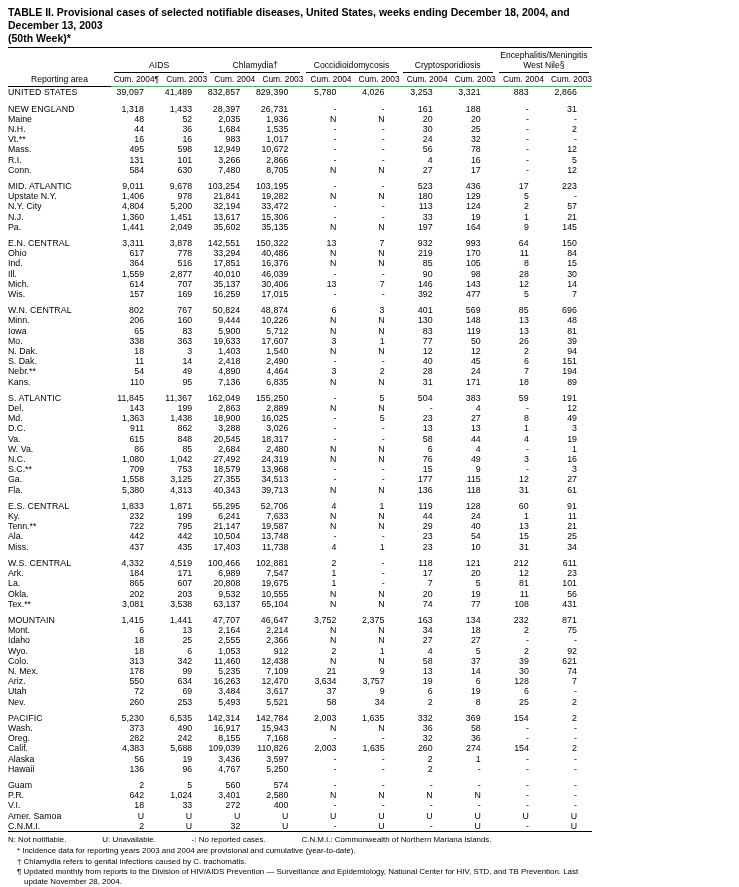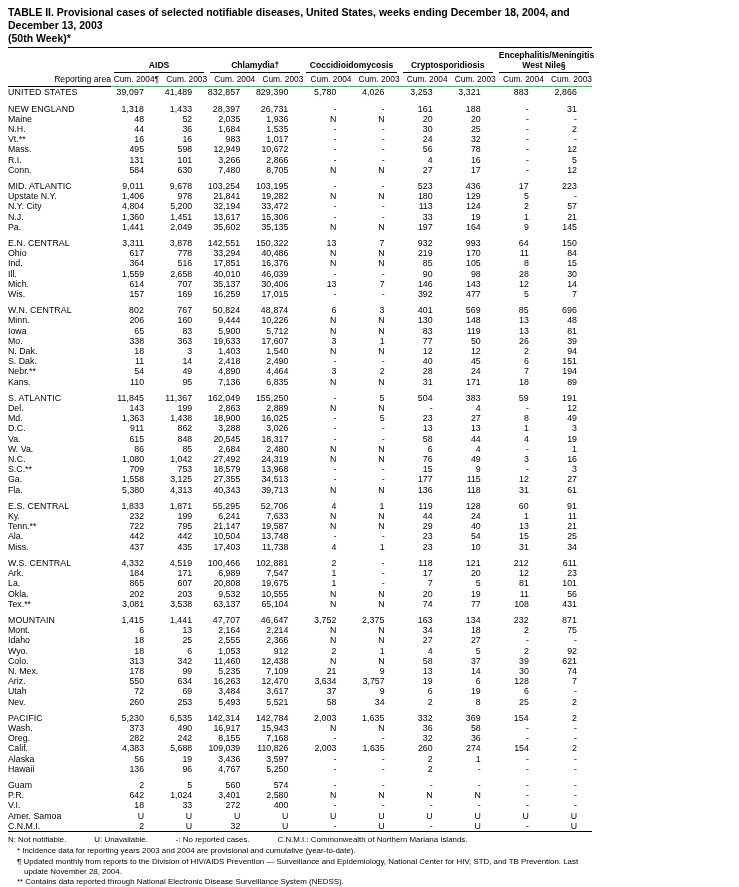--- a/index.html
+++ b/index.html
@@ -10,39 +10,39 @@
   }
   .title { font-size: 10.5px; font-weight: bold; line-height: 1.25; }
   .title .t2 { margin-bottom: 2px; }
   table.diseases {
     width: 100%; border-collapse: collapse; table-layout: fixed;
     border-top: 1px solid #000; border-bottom: 1px solid #000;
   }
   col.c-area { width: 103px; }
   thead th { font-weight: normal; padding: 0; vertical-align: bottom; }
   th.area-head {
-    text-align: right; font-size: 8.6px; padding: 0 0 2px 0;
+    text-align: center; font-size: 8.6px; padding: 0 0 2px 0;
     border-bottom: 1px solid #000;
   }
-  th.group { padding-top: 2px; font-weight: bold; }
+  th.group { padding-top: 2px; }
   .group-label {
     font-size: 8.6px; line-height: 1.15; text-align: center;
     border-bottom: 1px solid #000; margin: 0 3px; padding: 1px 0 1px 0;
   }
   th.sub {
     font-size: 8.4px; text-align: right; padding: 2px 0 2px 0;
     border-bottom: 1px solid #22c55e; line-height: 1.1;
   }
   tbody td { font-size: 8.8px; line-height: 10.2px; padding: 0; }
   td.area { text-align: left; white-space: nowrap; overflow: hidden; }
   td.num  { text-align: right; padding-right: 15px; white-space: nowrap; }
   tr.spacer td { height: 6px; line-height: 6px; font-size: 1px; }
   tr.row-total td, tr.row-region td { letter-spacing: 0.1px; }
   .footnotes { margin-top: 3px; font-size: 7.9px; line-height: 1.3; }
-  .legend { display: flex; gap: 28px; flex-wrap: nowrap; margin-bottom: 1px; }
+  .legend { display: flex; gap: 36px; flex-wrap: nowrap; margin-bottom: 1px; }
   .note { text-indent: -7px; padding-left: 7px; margin-left: 9px; }
 </style>
 </head>
 <body>
 
 <div class="page">
 
   <div class="title">
     <div class="t1">TABLE II. Provisional cases of selected notifiable diseases, United States, weeks ending December 18, 2004, and December 13, 2003</div>
     <div class="t2">(50th Week)*</div>
@@ -308,21 +308,21 @@
           <td class="num">N</td>
           <td class="num">N</td>
           <td class="num">85</td>
           <td class="num">105</td>
           <td class="num">8</td>
           <td class="num">15</td>
         </tr>
         <tr class="row-state">
           <td class="area">Ill.</td>
           <td class="num">1,559</td>
-          <td class="num">2,658</td>
+          <td class="num">2,877</td>
           <td class="num">40,010</td>
           <td class="num">46,039</td>
           <td class="num">-</td>
           <td class="num">-</td>
           <td class="num">90</td>
           <td class="num">98</td>
           <td class="num">28</td>
           <td class="num">30</td>
         </tr>
         <tr class="row-state">
@@ -1000,17 +1000,18 @@
   </table>
 
   <div class="footnotes">
     <div class="legend">
       <span>N: Not notifiable.</span>
       <span>U: Unavailable.</span>
       <span>-: No reported cases.</span>
       <span>C.N.M.I.: Commonwealth of Northern Mariana Islands.</span>
     </div>
     <div class="note">* Incidence data for reporting years 2003 and 2004 are provisional and cumulative (year-to-date).</div>
+    <div class="note">† Chlamydia refers to genital infections caused by C. trachomatis.</div>
     <div class="note">¶ Updated monthly from reports to the Division of HIV/AIDS Prevention — Surveillance and Epidemiology, National Center for HIV, STD, and TB Prevention. Last update November 28, 2004.</div>
     <div class="note">** Contains data reported through National Electronic Disease Surveillance System (NEDSS).</div>
   </div>
 
 </div>
 
 </body></html>

